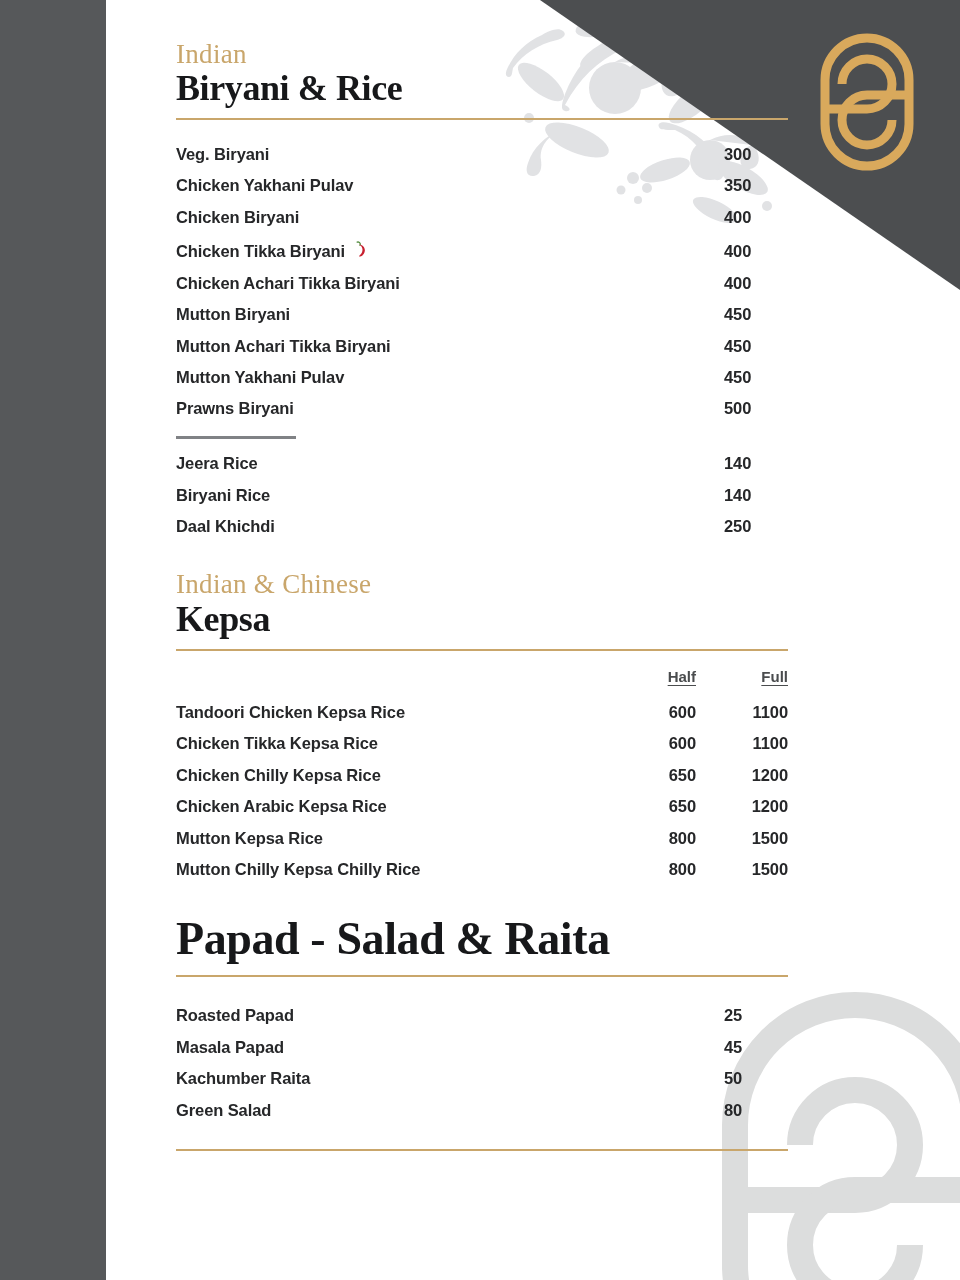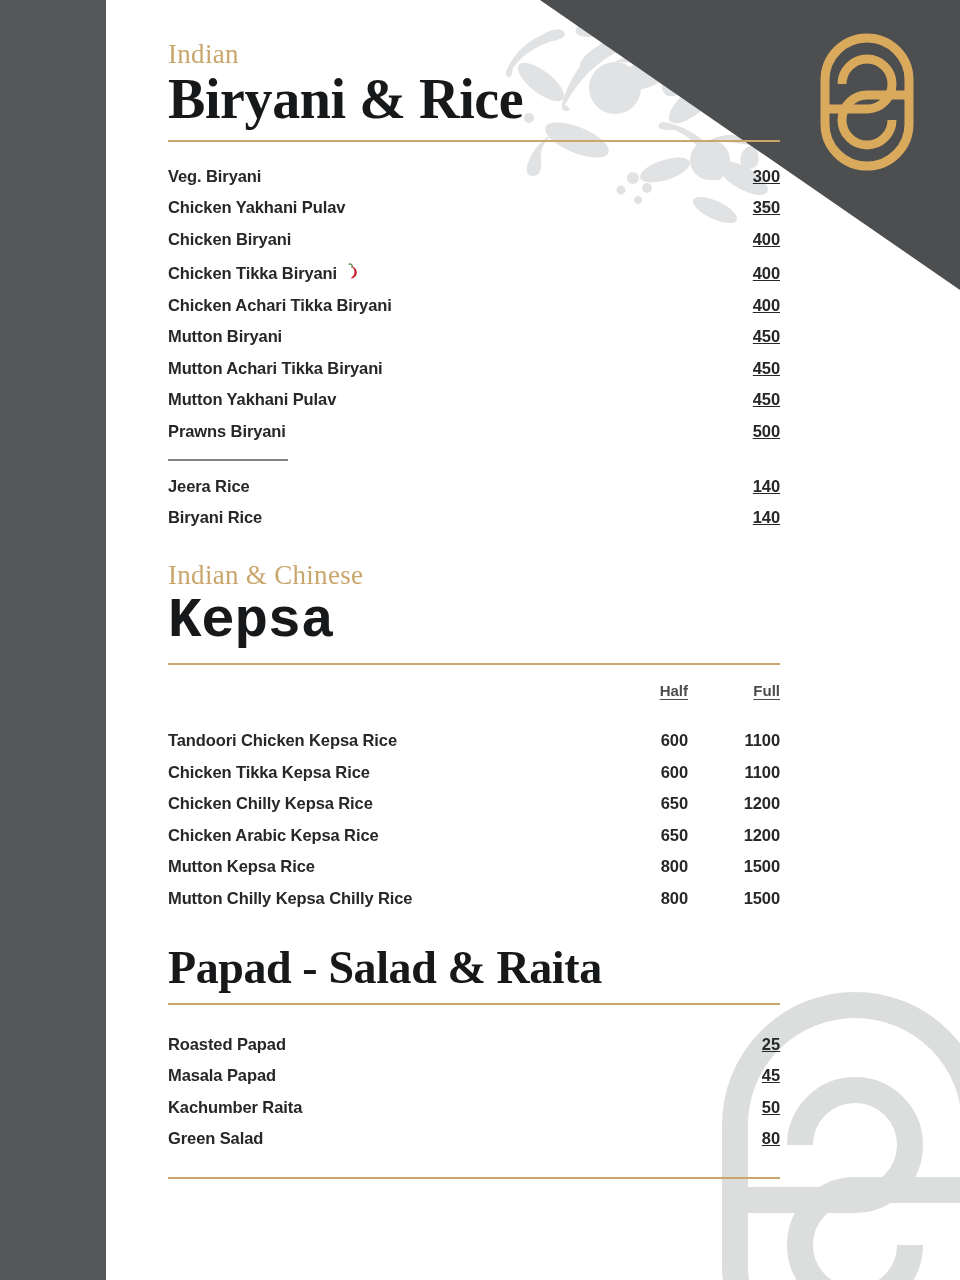--- a/index.html
+++ b/index.html
@@ -37,46 +37,46 @@
   }
 
   
   .watermark {
     position:absolute; right:-60px; bottom:-130px; width:330px; height:430px; z-index:1;
     opacity:1;
   }
 
   
   .content {
-    position:absolute; left:168px; top:0; width:612px; height:1280px; z-index:8;
+    position:absolute; left:176px; top:0; width:612px; height:1280px; z-index:8;
   }
 
   .sec-kicker {
     font-family:"Liberation Serif", serif;
     font-size:27px; color:#c9a66b; letter-spacing:.3px; line-height:1.1;
   }
   .sec-title {
     font-family:"Liberation Serif", serif;
     font-weight:700; color:#17181a; letter-spacing:-.4px;
-    font-size:56px; line-height:1.12;
+    font-size:36px; line-height:1.12;
   }
   .sec-title.big { font-size:46px; }
   .rule-gold { height:2px; background:#c9a66b; width:100%; }
 
   .rows { width:100%; }
 
   .row {
     display:flex; align-items:baseline; width:100%;
     font-size:16.5px; font-weight:700; color:#262729;
     line-height:1; padding:7.6px 0 7.4px 0;
     letter-spacing:-.1px;
   }
   .row .nm { flex:0 0 auto; white-space:nowrap; }
   .row .sp { flex:1 1 auto; }
-  .row .pr { flex:0 0 auto; text-align:right; width:64px; font-weight:700;text-decoration:underline; }
+  .row .pr { flex:0 0 auto; width:64px; font-weight:700; }
 
   .row.two .pr-half { flex:0 0 auto; width:86px; text-align:right; }
   .row.two .pr-full { flex:0 0 auto; width:92px; text-align:right; }
 
   .star { color:#cbab74; font-size:13px; font-weight:700; letter-spacing:1px; vertical-align:super; }
 
   .chili { display:inline-block; width:13px; height:17px; margin-left:9px; vertical-align:-3px; }
 
   .divider-short { width:120px; height:2.5px; background:#808285; margin:12px 0 9px 0; }
 
@@ -224,35 +224,40 @@
         <div class="row">
             <span class="nm">Jeera Rice</span>
             <span class="sp"></span>
             <span class="pr">140</span>
           </div>
         <div class="row">
             <span class="nm">Biryani Rice</span>
             <span class="sp"></span>
             <span class="pr">140</span>
           </div>
+        <div class="row">
+            <span class="nm">Daal Khichdi</span>
+            <span class="sp"></span>
+            <span class="pr">250</span>
+          </div>
       </div>
     </div>
 
     <div style="padding-top:28px;">
       <div class="sec-kicker">Indian &amp; Chinese</div>
-      <div class="sec-title" style="margin-top:-1px;font-family:Liberation Mono, monospace;">Kepsa</div>
+      <div class="sec-title" style="margin-top:-1px;">Kepsa</div>
       <div class="rule-gold" style="margin-top:10px;"></div>
 
       <div class="hdr-row" style="margin-top:17px;">
         <span class="sp"></span>
         <span class="h-half"><u>Half</u></span>
         <span class="h-full"><u>Full</u></span>
       </div>
 
-      <div class="rows" style="margin-top:21px;">
+      <div class="rows" style="margin-top:6px;">
         <div class="row two">
             <span class="nm">Tandoori Chicken Kepsa Rice</span>
             <span class="sp"></span>
             <span class="pr-half">600</span>
             <span class="pr-full">1100</span>
           </div>
         <div class="row two">
             <span class="nm">Chicken Tikka Kepsa Rice</span>
             <span class="sp"></span>
             <span class="pr-half">600</span>

